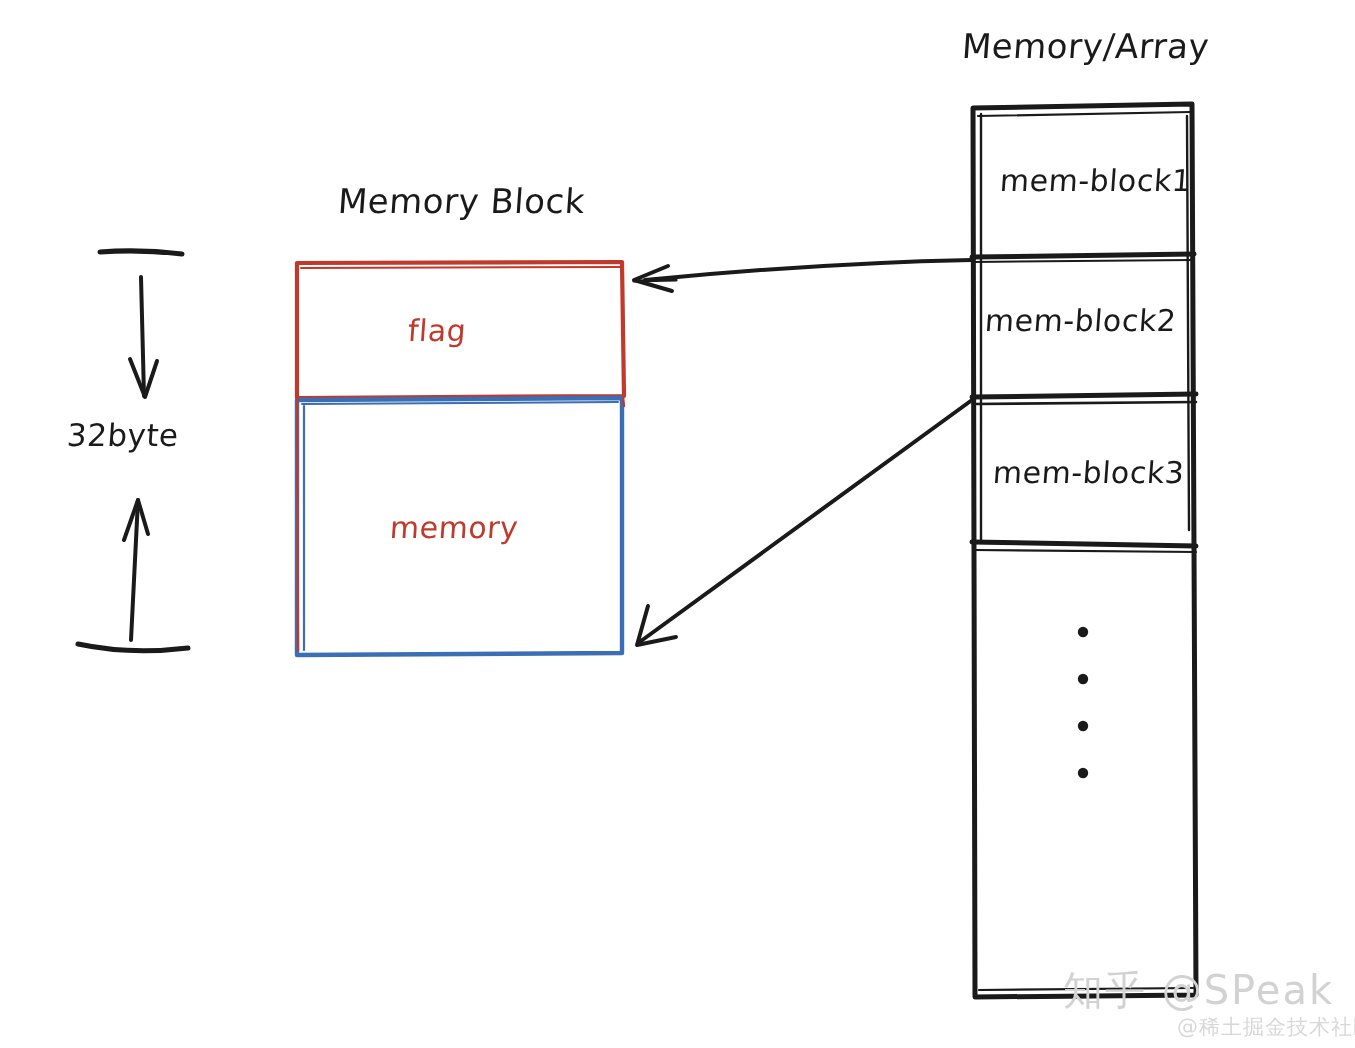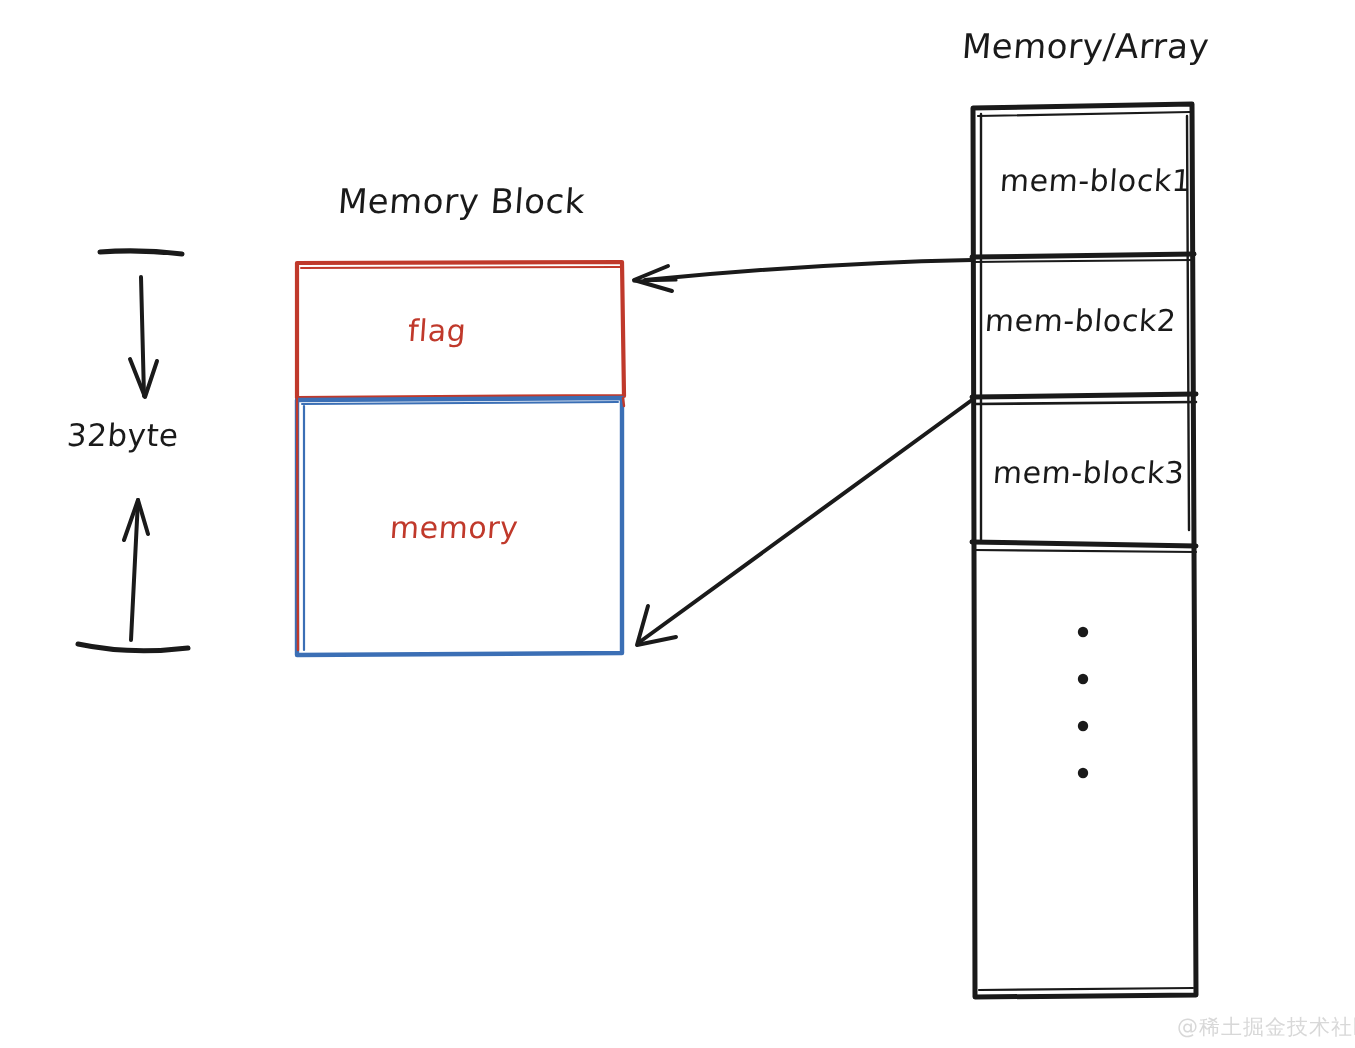--- a/index.html
+++ b/index.html
@@ -151,15 +151,16 @@
   <div class="lbl hand inner-text" style="left:390px; top:510px;">memory</div>
 
   <div class="lbl hand dim-text" style="left:67px; top:417px;">32byte</div>
 
   <div class="lbl hand block-text" style="left:1000px; top:163px;">mem-block1</div>
 
   <div class="lbl hand block-text" style="left:985px; top:303px;">mem-block2</div>
 
   <div class="lbl hand block-text" style="left:993px; top:455px;">mem-block3</div>
 
+  <div class="wm wm-main" style="left:1063px; top:963px;">知乎 @SPeak</div>
   <div class="wm wm-sub" style="left:1177px; top:1013px;">@稀土掘金技术社区</div>
 
 </div>
 
 </body></html>

